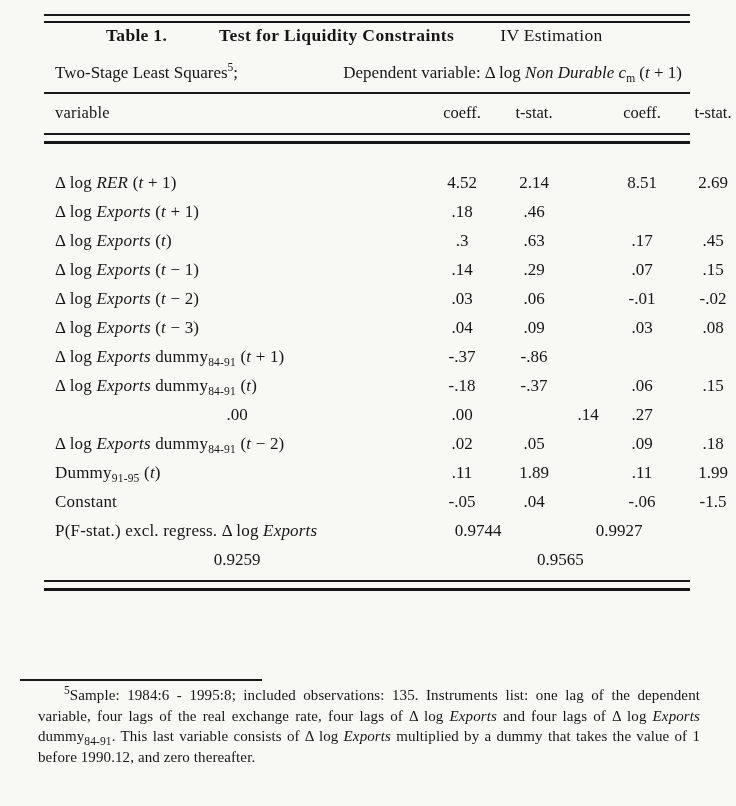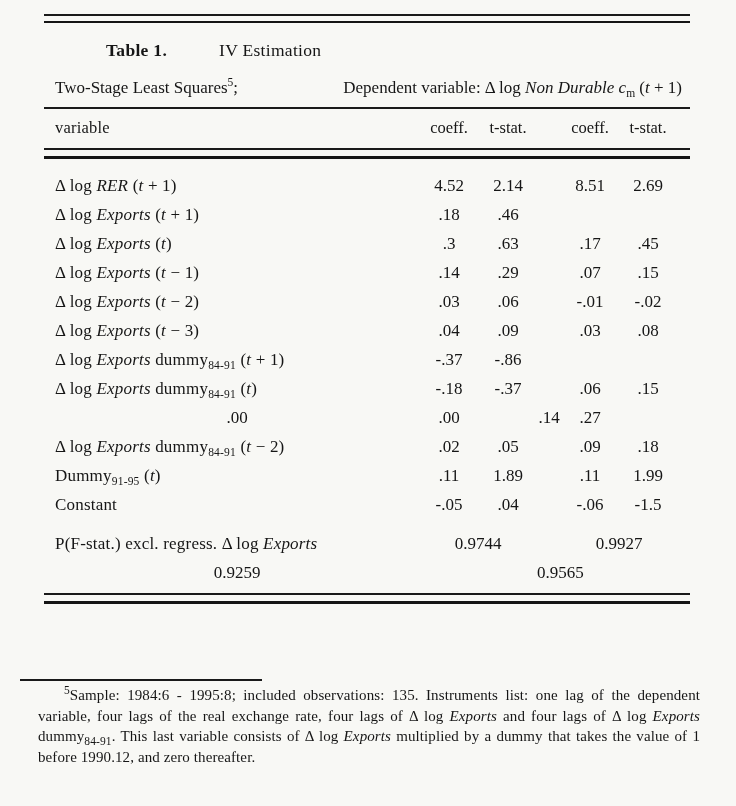--- a/index.html
+++ b/index.html
@@ -11,63 +11,64 @@
     -webkit-font-smoothing:antialiased;
   }
   .page{position:absolute;inset:0;}
   .table-area{position:absolute;top:0;left:44px;width:646px;}
   .rule-double{height:6px;border-top:2px solid #1a1a1a;border-bottom:3px solid #151515;}
   .rule-double.top{margin-top:14px;border-top-width:2px;border-bottom-width:2px;height:5px;}
   .rule-double.mid{margin-top:7px;}
   .rule-double.bottom{margin-top:6px;}
   .rule-single{margin-top:9px;height:0;border-top:2px solid #1a1a1a;}
   .title-row{
-    margin-top:15px;height:24px;display:flex;align-items:center;
+    height:24px;display:flex;align-items:center;
     padding-left:62px;font-size:17.5px;letter-spacing:.3px;
   }
   .title-label{font-weight:bold;margin-right:52px;}
   .title-heading{font-weight:bold;margin-right:46px;letter-spacing:.4px;}
   .title-method{font-weight:normal;}
   .subtitle-row{
     margin-top:12px;height:24px;display:flex;align-items:flex-end;
     justify-content:space-between;padding:0 8px 0 11px;font-size:17px;
   }
   .grid{
     display:grid;grid-template-columns:364px 60px 58px 24px 58px 58px;
-    align-items:center;padding-left:11px;font-size:17px;
+    align-items:center;padding-left:11px;font-size:17px;gap:13px;
   }
   .header-row{margin-top:6px;height:26px;font-size:16.5px;}
   .row{height:29px;}
   .val{text-align:center;white-space:nowrap;}
   .lab{white-space:nowrap;letter-spacing:.2px;}
   .pgrid{
     display:grid;grid-template-columns:364px 118px 24px 116px;
     align-items:center;padding-left:11px;font-size:17px;height:29px;
   }
-  #rows{padding-top:12px;}
-  #prows{margin-top:10px;}
+  #rows{padding-top:24px;}
+  #prows{}
   .s-i{font-style:italic;}
   .s-sub{vertical-align:sub;font-size:11.5px;line-height:0;}
   .s-sup{vertical-align:super;font-size:11.5px;line-height:0;}
   .footnote{position:absolute;top:679px;left:38px;width:662px;}
   .foot-rule{width:242px;height:0;border-top:2px solid #1a1a1a;margin-left:-18px;}
   .footnote p{
     margin:4px 0 0 0;font-size:15px;line-height:20.5px;
     text-align:justify;text-indent:26px;letter-spacing:.1px;
   }
 </style>
 </head>
 <body>
 
 <div class="page">
   <div class="table-area">
     <div class="rule-double top"></div>
 
     <div class="title-row">
       <span class="title-label">Table 1.</span>
+      <span class="title-heading">Test for Liquidity Constraints</span>
       <span class="title-method">IV Estimation</span>
     </div>
 
     <div class="subtitle-row">
       <span><span class="s-n">Two-Stage Least Squares</span><span class="s-sup">5</span><span class="s-n">;</span></span>
       <span><span class="s-n">Dependent variable: Δ log </span><span class="s-i">Non Durable c</span><span class="s-sub">m</span><span class="s-n"> (</span><span class="s-i">t</span><span class="s-n"> + 1)</span></span>
     </div>
 
     <div class="rule-single"></div>
 

